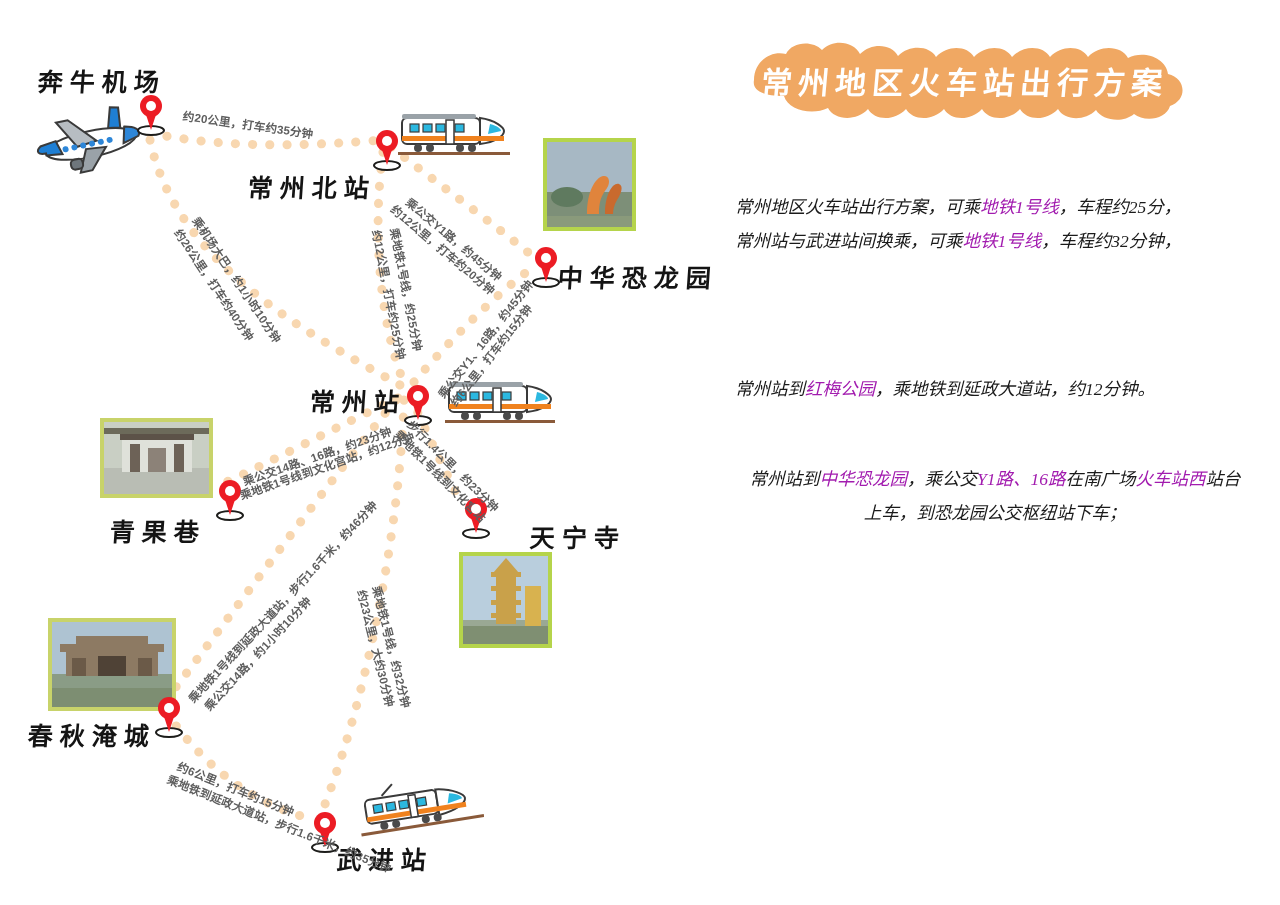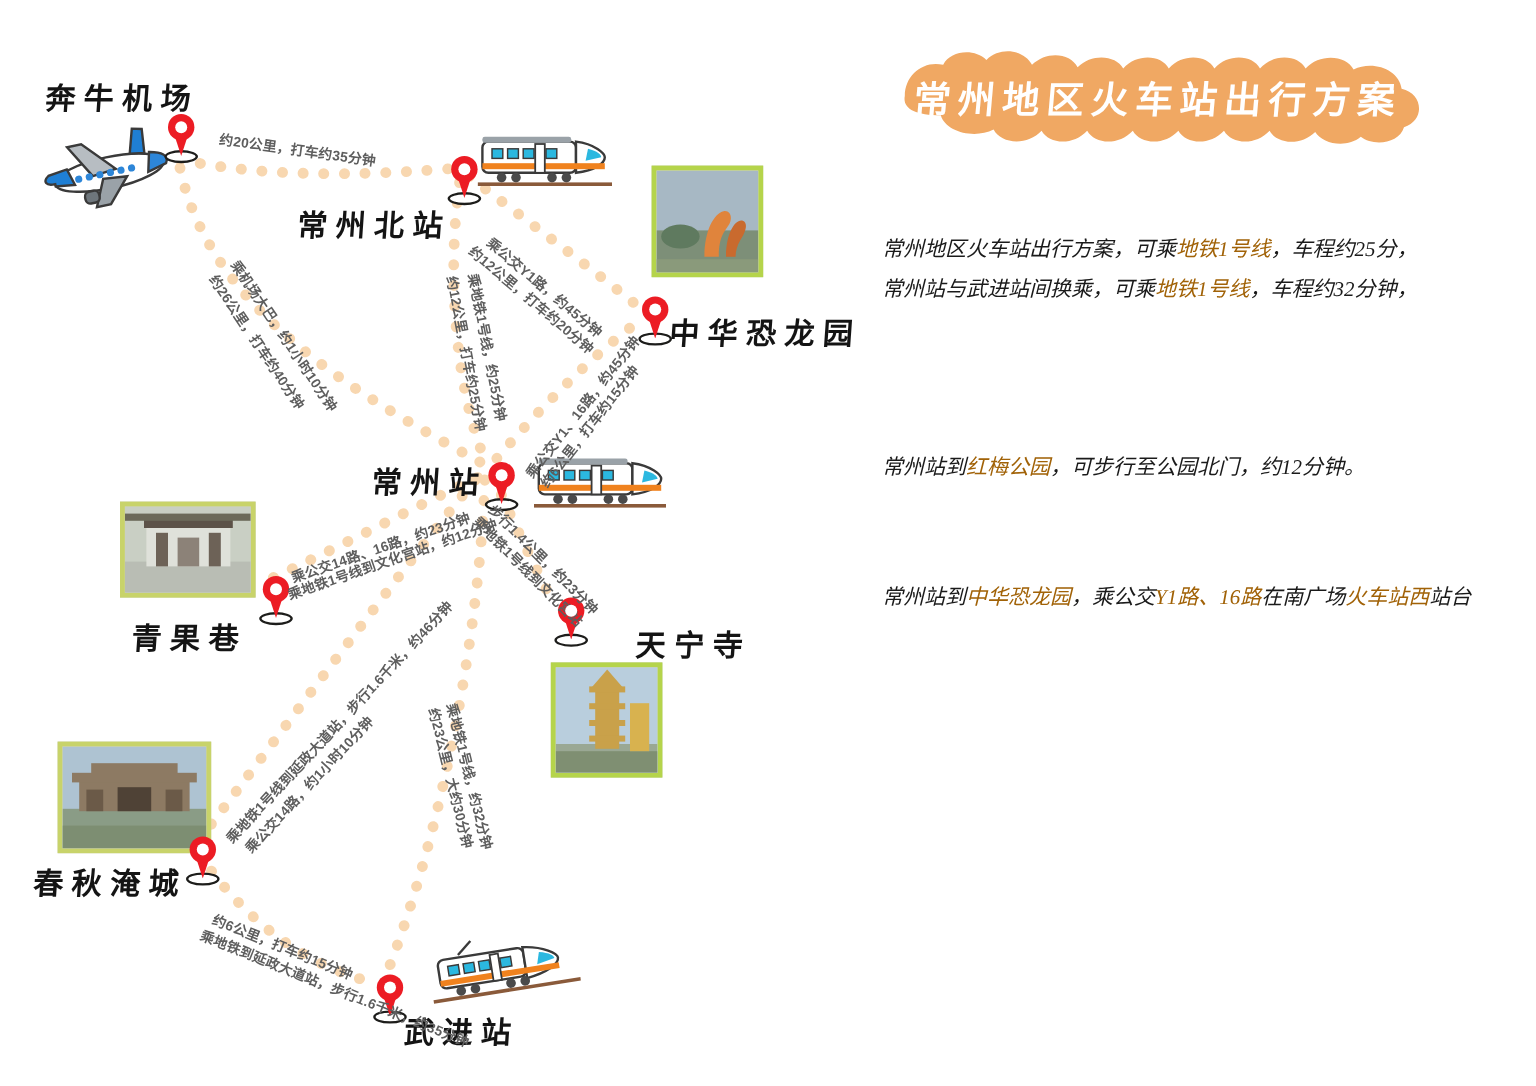--- a/index.html
+++ b/index.html
@@ -71,24 +71,24 @@
     color:#ffffff;font-size:31px;font-weight:700;letter-spacing:6px;
     font-family:"DejaVu Sans","Liberation Sans",sans-serif;
     transform:skewX(-5deg);
   }
 
   .para{
     position:absolute;left:20px;width:520px;
     font-family:"Liberation Serif","DejaVu Serif",serif;
     font-style:italic;font-size:17.5px;line-height:34px;color:#1a1a1a;
   }
-  .para .hl{color:#a16207;}
+  .para .hl{color:#a21caf;}
   .p1{top:190px;}
   .p2{top:372px;}
-  .p3{top:480px;}
+  .p3{top:462px;text-align:center;}
 </style>
 </head>
 <body>
 
 <div id="root">
 
   <div class="map-pane">
 
     <svg class="routes" viewBox="0 0 715 905" xmlns="http://www.w3.org/2000/svg">
       <defs>
@@ -376,19 +376,20 @@
           C32,58 22,52 24,42 Z"></path>
       </svg>
       <div class="banner-title">常州地区火车站出行方案</div>
     </div>
 
     <div class="para p1" id="para-0">
         <div><span>常州地区火车站出行方案，可乘</span><span class="hl">地铁1号线</span><span>，车程约25分，</span></div>
         <div><span>常州站与武进站间换乘，可乘</span><span class="hl">地铁1号线</span><span>，车程约32分钟，</span></div>
       </div>
     <div class="para p2" id="para-1">
-        <div><span>常州站到</span><span class="hl">红梅公园</span><span>，可步行至公园北门，约12分钟。</span></div>
+        <div><span>常州站到</span><span class="hl">红梅公园</span><span>，乘地铁到延政大道站，约12分钟。</span></div>
       </div>
     <div class="para p3" id="para-2">
         <div><span>常州站到</span><span class="hl">中华恐龙园</span><span>，乘公交</span><span class="hl">Y1路、16路</span><span>在南广场</span><span class="hl">火车站西</span><span>站台</span></div>
+        <div><span>上车，到恐龙园公交枢纽站下车；</span></div>
       </div>
   </div>
 </div>
 
 </body></html>

